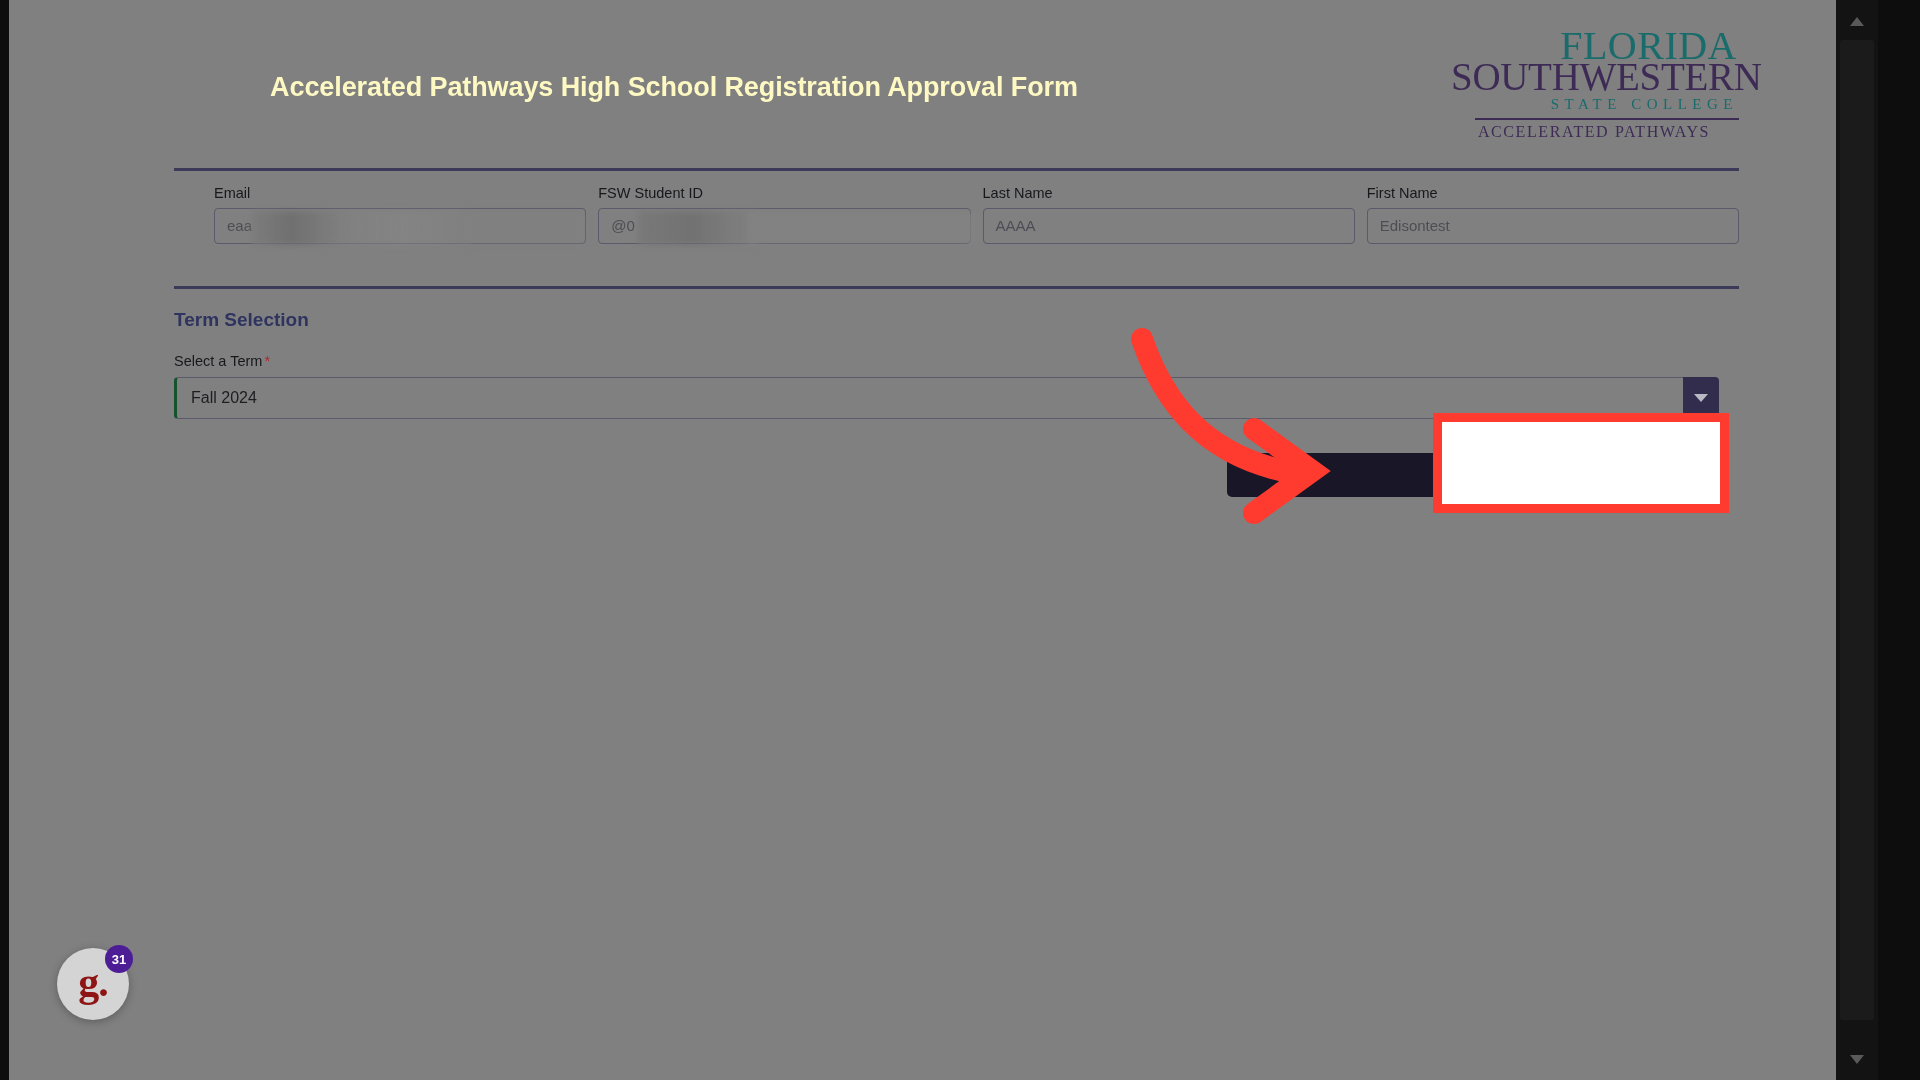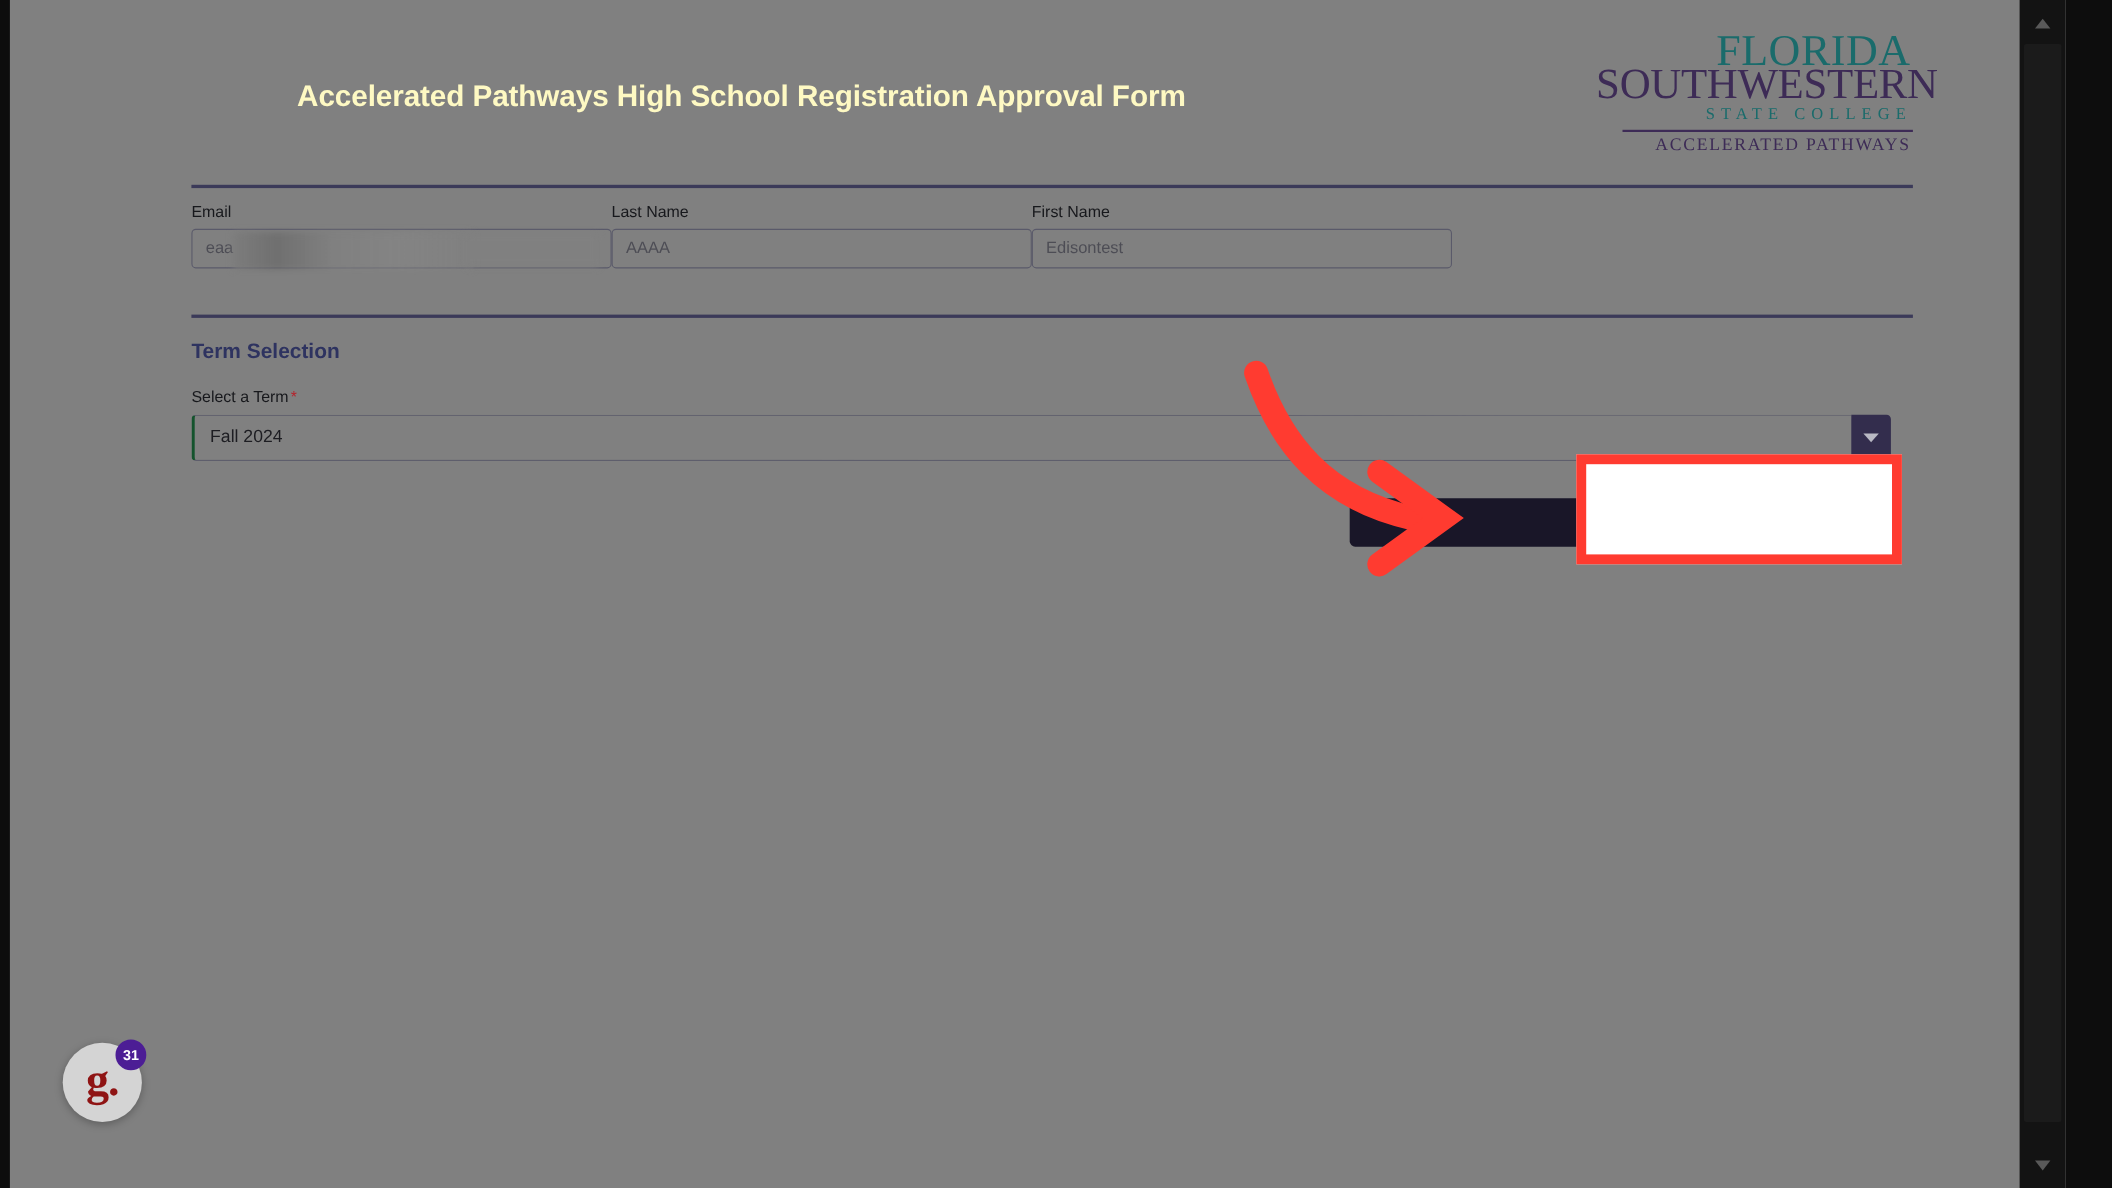--- a/index.html
+++ b/index.html
@@ -138,35 +138,37 @@
     height: 1.5px;
     background: #3d2b56;
     margin: 6px 0 4px 24px;
   }
   .logo-accelerated {
     font-family: "Liberation Serif", serif;
     font-size: 16px;
     color: #3d2b56;
     letter-spacing: 1.6px;
     display: block;
-    text-align: right;
+    text-align: center;
     padding-right: 2px;
   }
 
   hr.section-rule {
     border: 0;
     height: 3px;
     background: #3b3a59;
     margin: 0;
   }
 
   
   #identity-row {
     display: flex;
+    gap: 12px;
     margin-top: 14px;
+    margin-left: 40px;
   }
   .field {
     position: relative;
   }
   .field.email     { width: 382px; }
   .field.studentid { width: 382px; }
   .field.lastname  { width: 382px; }
   .field.firstname { width: 382px; }
 
   .field-label {
@@ -413,20 +415,26 @@
 
       <div id="identity-row">
 
         <div class="field email">
           <label class="field-label">Email</label>
           <div class="field-input">eaa</div>
           <span class="redact r1"></span>
           <span class="redact r1b"></span>
         </div>
 
+        <div class="field studentid">
+          <label class="field-label">FSW Student ID</label>
+          <div class="field-input">@0</div>
+          <span class="redact r2"></span>
+          <span class="redact r2b"></span>
+        </div>
 
         <div class="field lastname">
           <label class="field-label">Last Name</label>
           <div class="field-input">AAAA</div>
         </div>
 
         <div class="field firstname">
           <label class="field-label">First Name</label>
           <div class="field-input">Edisontest</div>
         </div>

